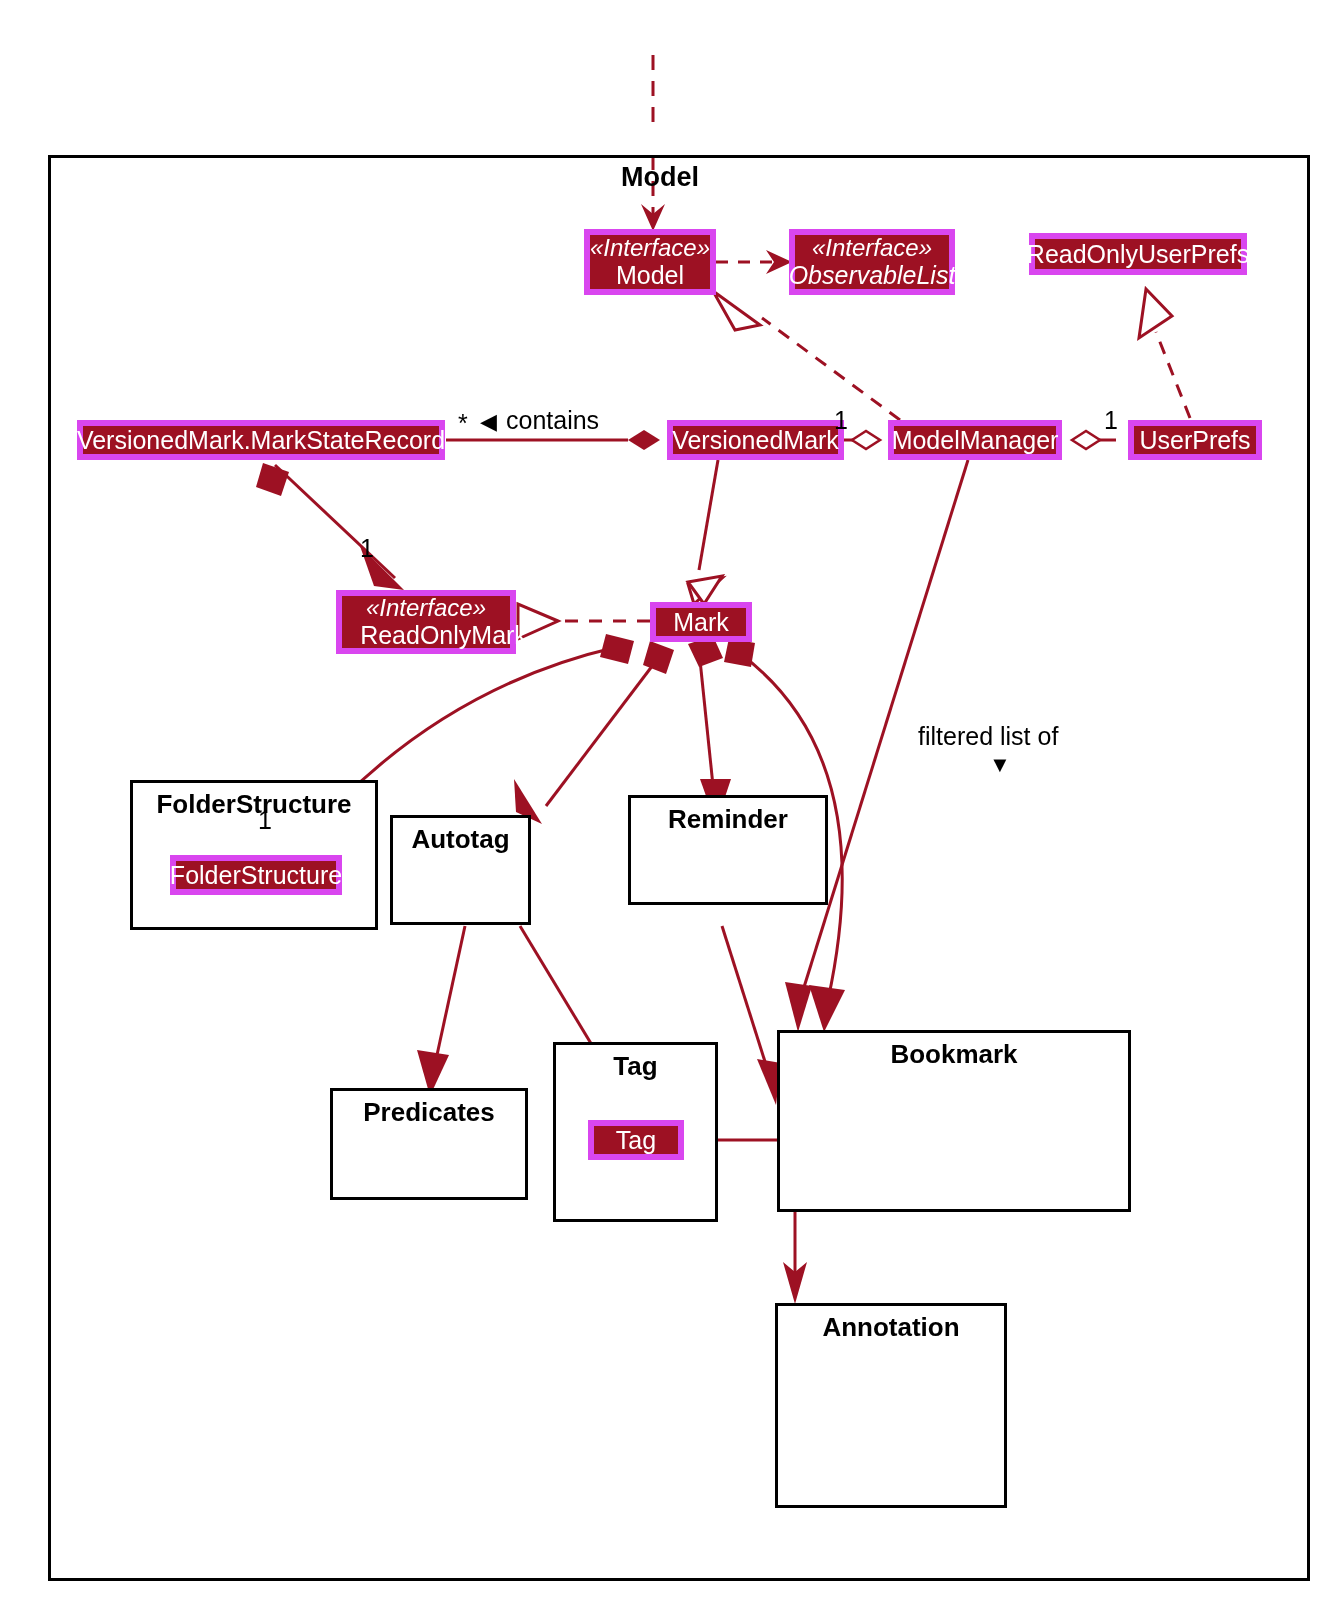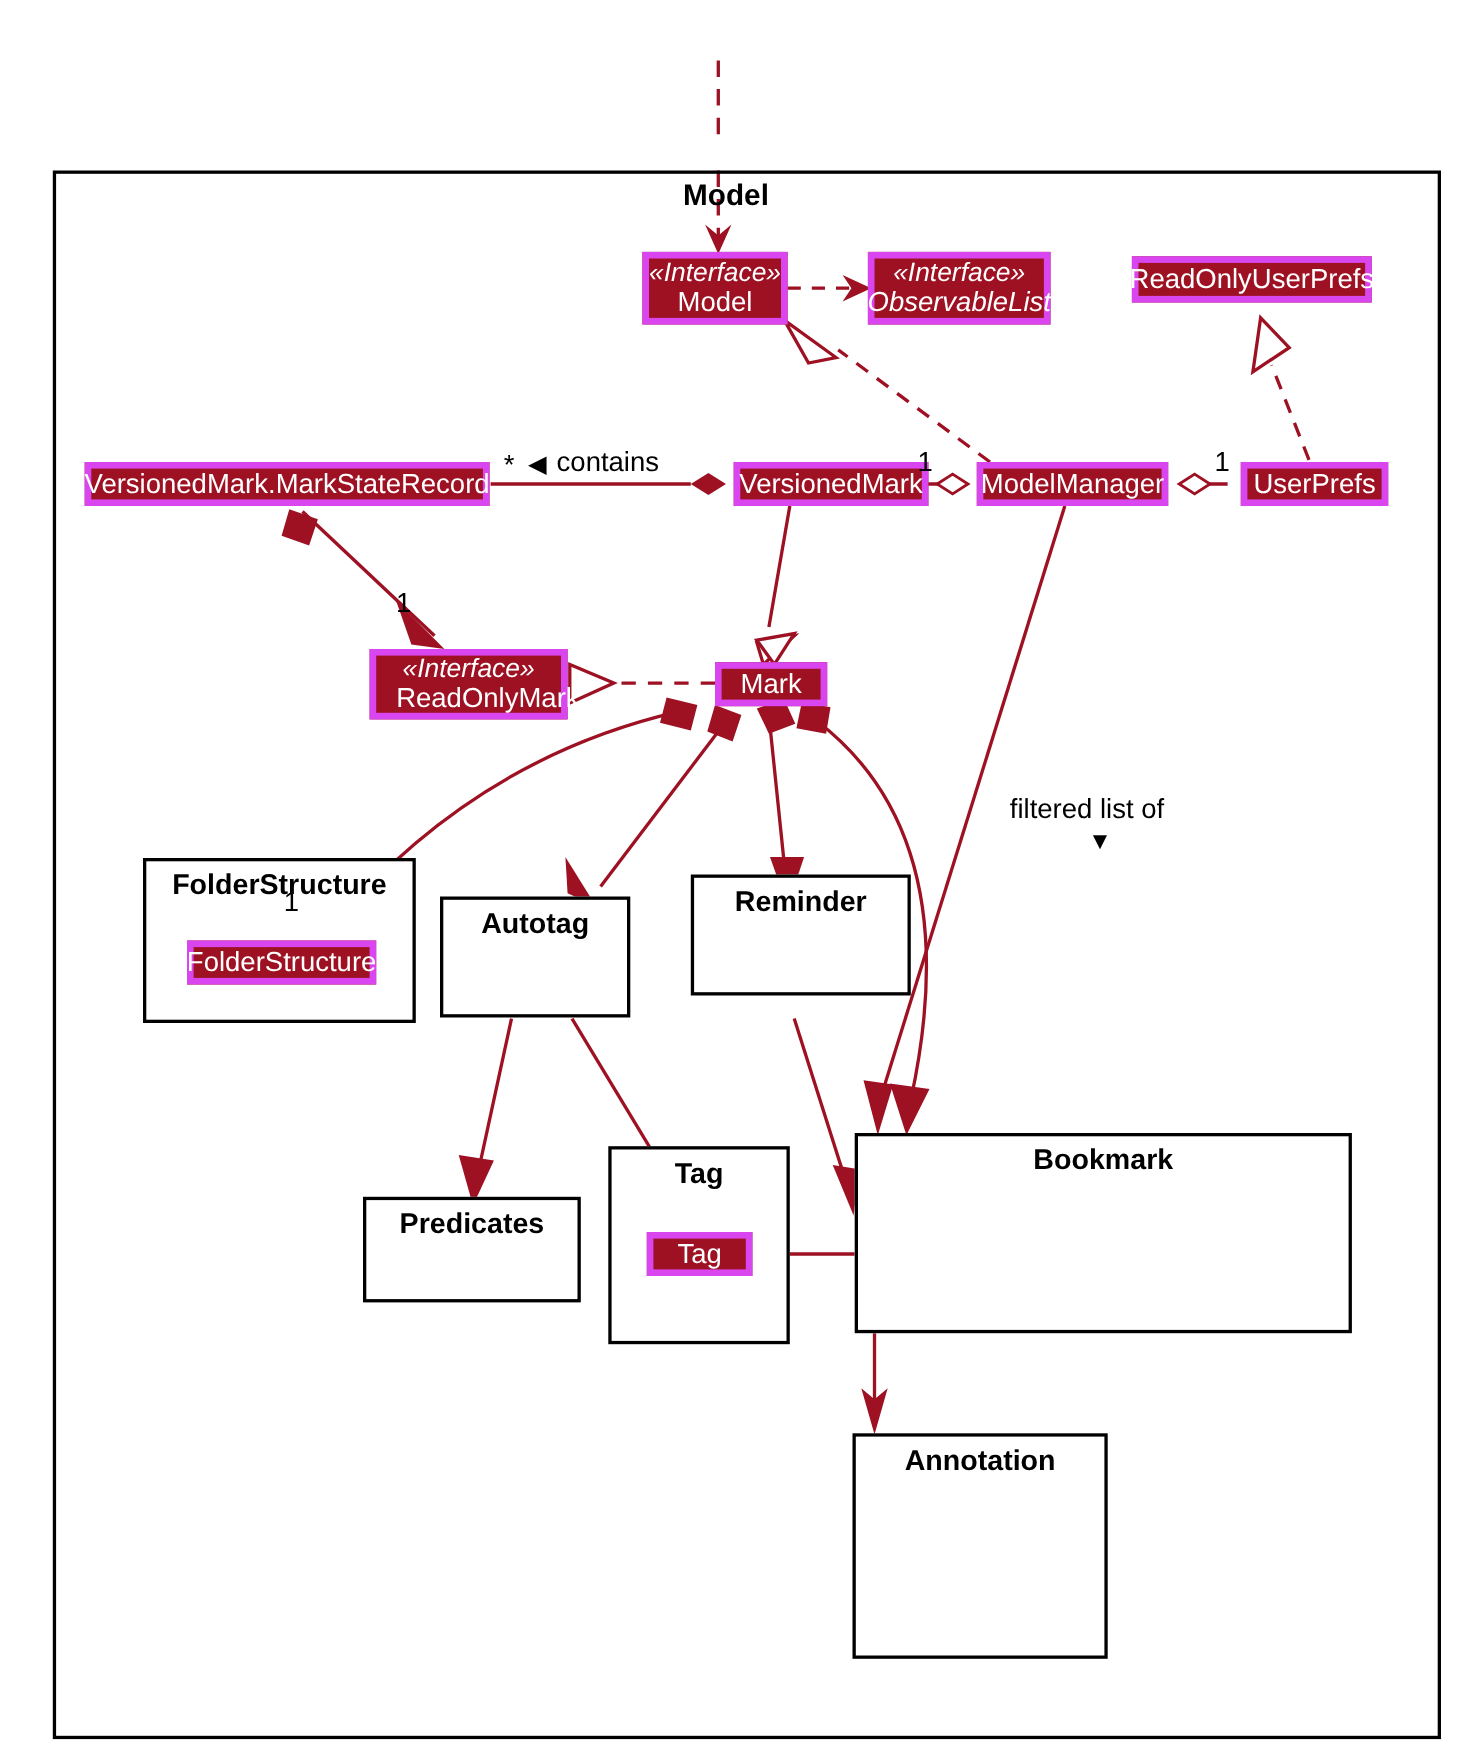--- a/index.html
+++ b/index.html
@@ -272,40 +272,40 @@
     <span class="nm">Mark</span>
   </div>
 
   <div class="pkg" style="left:130px; top:780px; width:248px; height:150px;">
     <div class="pkgtitle">FolderStructure</div>
   </div>
   <div class="node cls" style="left:170px; top:855px; width:172px; height:40px;">
     <span class="nm">FolderStructure</span>
   </div>
 
-  <div class="pkg" style="left:400px; top:815px; width:173px; height:110px;">
+  <div class="pkg" style="left:390px; top:815px; width:141px; height:110px;">
     <div class="pkgtitle">Autotag</div>
   </div>
 
   <div class="pkg" style="left:628px; top:795px; width:200px; height:110px;">
     <div class="pkgtitle">Reminder</div>
   </div>
 
-  <div class="pkg" style="left:330px; top:1088px; width:198px; height:96px;">
+  <div class="pkg" style="left:330px; top:1088px; width:198px; height:112px;">
     <div class="pkgtitle">Predicates</div>
   </div>
 
   <div class="pkg" style="left:553px; top:1042px; width:165px; height:180px;">
     <div class="pkgtitle">Tag</div>
   </div>
   <div class="node cls" style="left:588px; top:1120px; width:96px; height:40px;">
     <span class="nm">Tag</span>
   </div>
 
-  <div class="pkg" style="left:777px; top:1030px; width:452px; height:182px;text-decoration:underline;">
+  <div class="pkg" style="left:777px; top:1030px; width:354px; height:182px;text-decoration:underline;">
     <div class="pkgtitle">Bookmark</div>
   </div>
 
   <div class="pkg" style="left:775px; top:1303px; width:232px; height:205px;">
     <div class="pkgtitle">Annotation</div>
   </div>
 
   <div class="mult" style="left:458px; top:409px;">*</div>
   <div class="mult" style="left:480px; top:409px; font-size:22px;">◀</div>
   <div class="edge-label" style="left:506px; top:406px;text-align:center;">contains</div>

